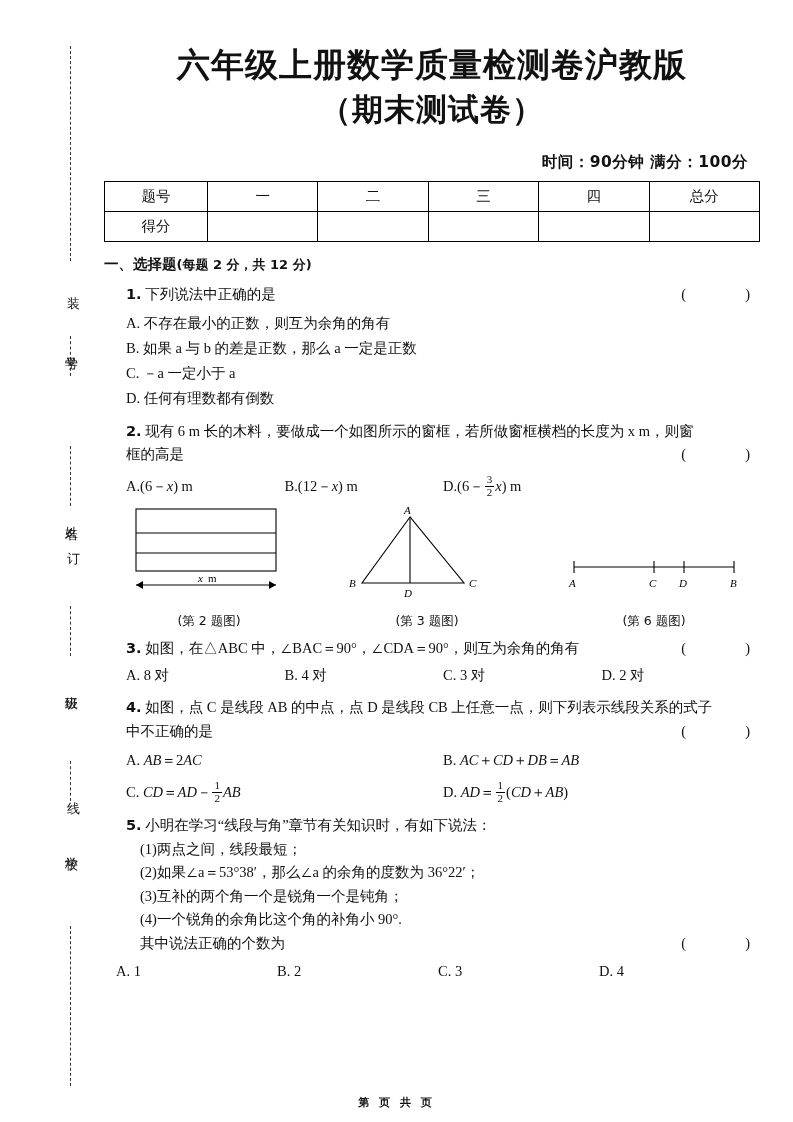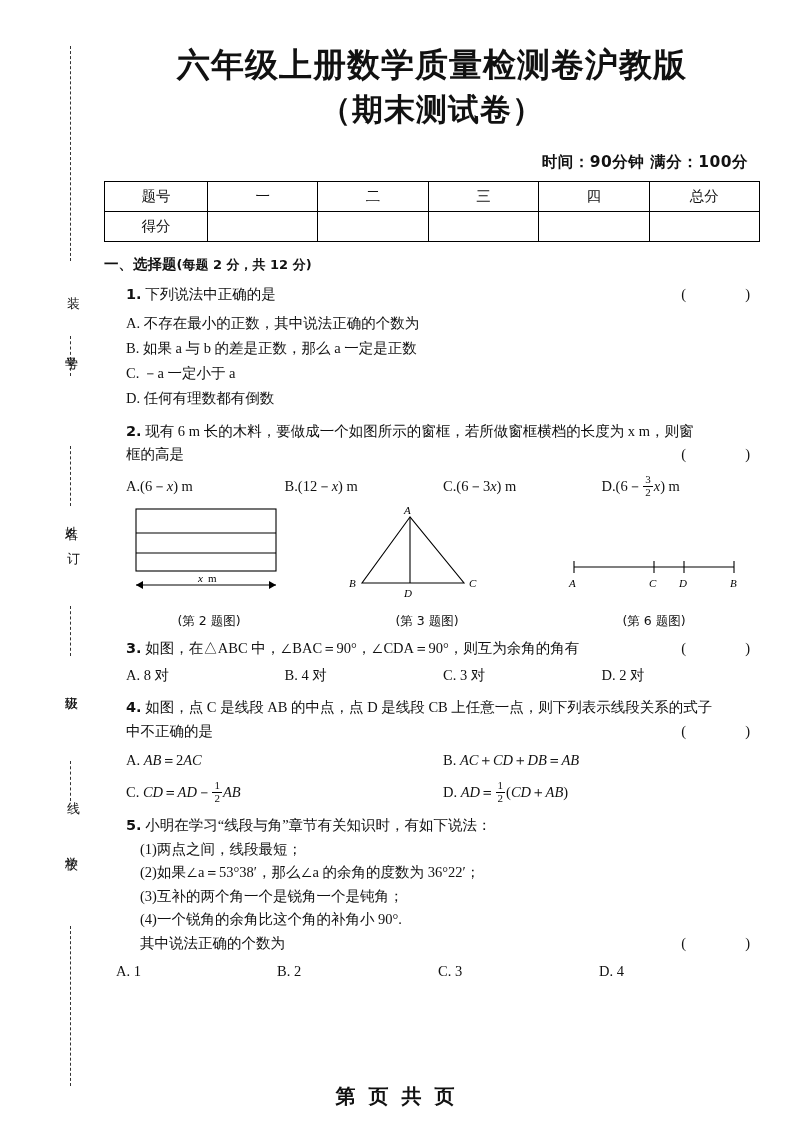--- a/index.html
+++ b/index.html
@@ -196,21 +196,21 @@
   .fig1 { left: 10px; top: 0; width: 190px; }
   .fig2 { left: 228px; top: 0; width: 190px; }
   .fig3 { left: 450px; top: 0; width: 200px; }
 
   .footer {
     position: absolute;
     left: 0;
     right: 0;
     bottom: 28px;
     text-align: center;
-    font-size: 20px;
+    font-size: 11px;
     font-weight: bold;
     letter-spacing: 3px;
     font-family: "DejaVu Sans", sans-serif;
   }
 </style>
 </head>
 <body>
 
 <div class="page">
 
@@ -262,38 +262,37 @@
 
     <div class="section-head">
       <span>一、选择题</span><span class="small">(每题 2 分，共 12 分)</span>
     </div>
 
     <div class="q">
       <span class="paren">(　　)</span>
       <span class="indent"><span class="qnum">1.</span>
       <span class="qtext">下列说法中正确的是</span></span>
       <div class="opt-block">
-        <div>A. 不存在最小的正数，其中说法正确的个数为</div>
+        <div>A. 不存在最小的正数，则互为余角的角有</div>
         <div>B. 如果 a 与 b 的差是正数，那么 a 一定是正数</div>
         <div>C. －a 一定小于 a</div>
         <div>D. 任何有理数都有倒数</div>
       </div>
     </div>
 
     <div class="q">
       <span class="indent"><span class="qnum">2.</span>
       <span class="qtext">现有 6 m 长的木料，要做成一个如图所示的窗框，若所做窗框横档的长度为 x m，则窗</span></span>
       <div class="indent" style="position:relative;">
         <span class="paren">(　　)</span>
         <span>框的高是</span>
       </div>
       <div class="opt-row" style="margin-left:22px;margin-top:8px;">
         <div>A.(6－<i class="mv">x</i>) m</div>
         <div>B.(12－<i class="mv">x</i>) m</div>
-        <div>C.(6－3<i class="mv">x</i>) m</div>
         <div>D.(6－<span class="frac"><span class="num">3</span><span class="den">2</span></span><i class="mv">x</i>) m</div>
       </div>
     </div>
 
     <div class="figures">
 
       <div class="fig fig1">
         <svg width="190" height="100" viewBox="0 0 190 100">
           <rect x="22" y="4" width="140" height="62" fill="none" stroke="#000" stroke-width="1.1"></rect>
           <line x1="22" y1="28" x2="162" y2="28" stroke="#000" stroke-width="1.1"></line>

